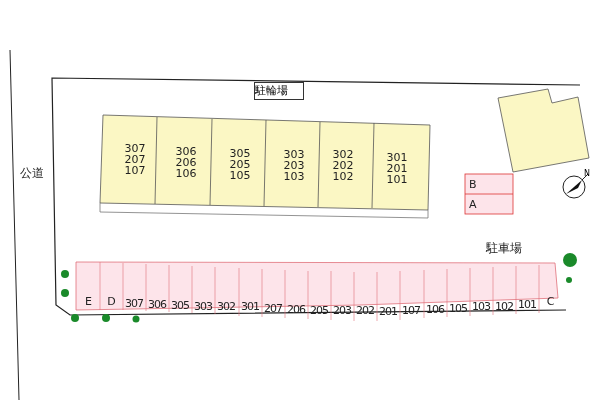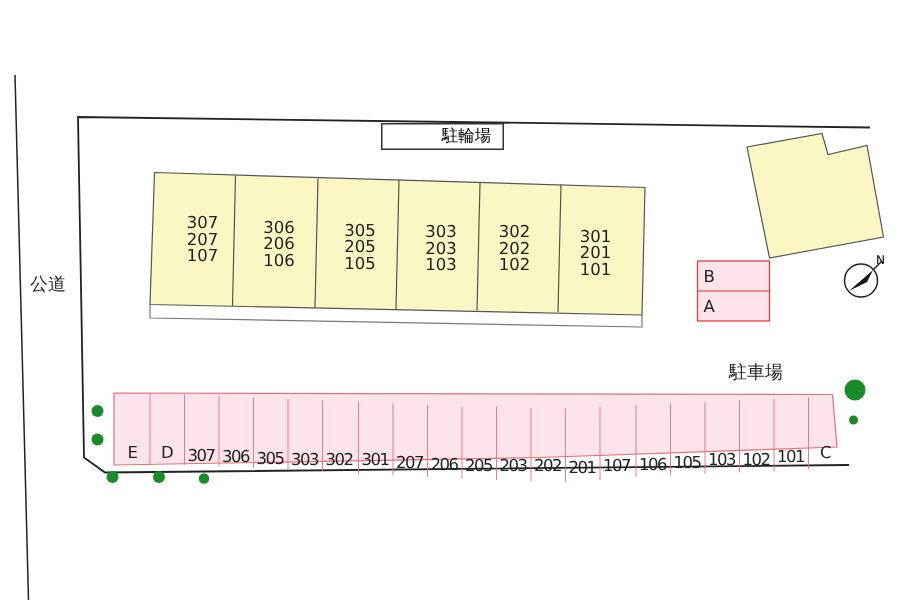--- a/index.html
+++ b/index.html
@@ -1,19 +1,19 @@
 <!DOCTYPE html>
 <html><head>
 <meta charset="utf-8">
 <style>
   html,body{margin:0;padding:0;background:#fff;}
   body{width:600px;height:400px;position:relative;overflow:hidden;font-family:"DejaVu Sans",sans-serif;}
   svg{position:absolute;left:0;top:0;}
   .lbl{position:absolute;font-size:12px;color:#222;white-space:nowrap;}
-  .bike{position:absolute;left:254px;top:82px;width:48px;height:16px;border:1px solid #333;background:#fff;font-size:11px;line-height:16px;text-align:center;padding-left:32px;}
+  .bike{position:absolute;left:254px;top:82px;width:48px;height:16px;border:1px solid #333;background:#fff;font-size:11px;line-height:16px;text-align:left;}
   .unit{position:absolute;font-size:11px;line-height:11px;text-align:center;color:#222;width:50px;}
   .slot{position:absolute;font-size:11px;color:#222;text-align:center;width:22px;letter-spacing:-1px;}
   .ab{position:absolute;font-size:11px;color:#222;}
 </style>
 </head>
 <body>
 
 <svg width="600" height="400">
 
   <line x1="10" y1="50" x2="19" y2="400" stroke="#222" stroke-width="1"></line>
@@ -68,21 +68,21 @@
   </g>
 
   <g>
     <circle cx="574" cy="187" r="11" fill="#fff" stroke="#222" stroke-width="1"></circle>
     <polygon points="566,194 582,180 578,188" fill="#111"></polygon>
     <line x1="582" y1="180" x2="588" y2="174" stroke="#222" stroke-width="1"></line>
     <text x="584" y="176" font-size="8" font-family="DejaVu Sans, sans-serif">N</text>
   </g>
 </svg>
 
-<div class="lbl" style="left:20px;top:165px;margin-top:16px;">公道</div>
+<div class="lbl" style="left:20px;top:165px;">公道</div>
 <div class="bike">駐輪場</div>
 <div class="lbl" style="left:445px;top:240px;margin-left:41px;">駐車場</div>
 
 <div class="unit" style="left:110px;top:143px;">
   <div>307</div>
     <div>207</div>
     <div>107</div>
 </div>
 <div class="unit" style="left:161px;top:146px;">
   <div>306</div>

